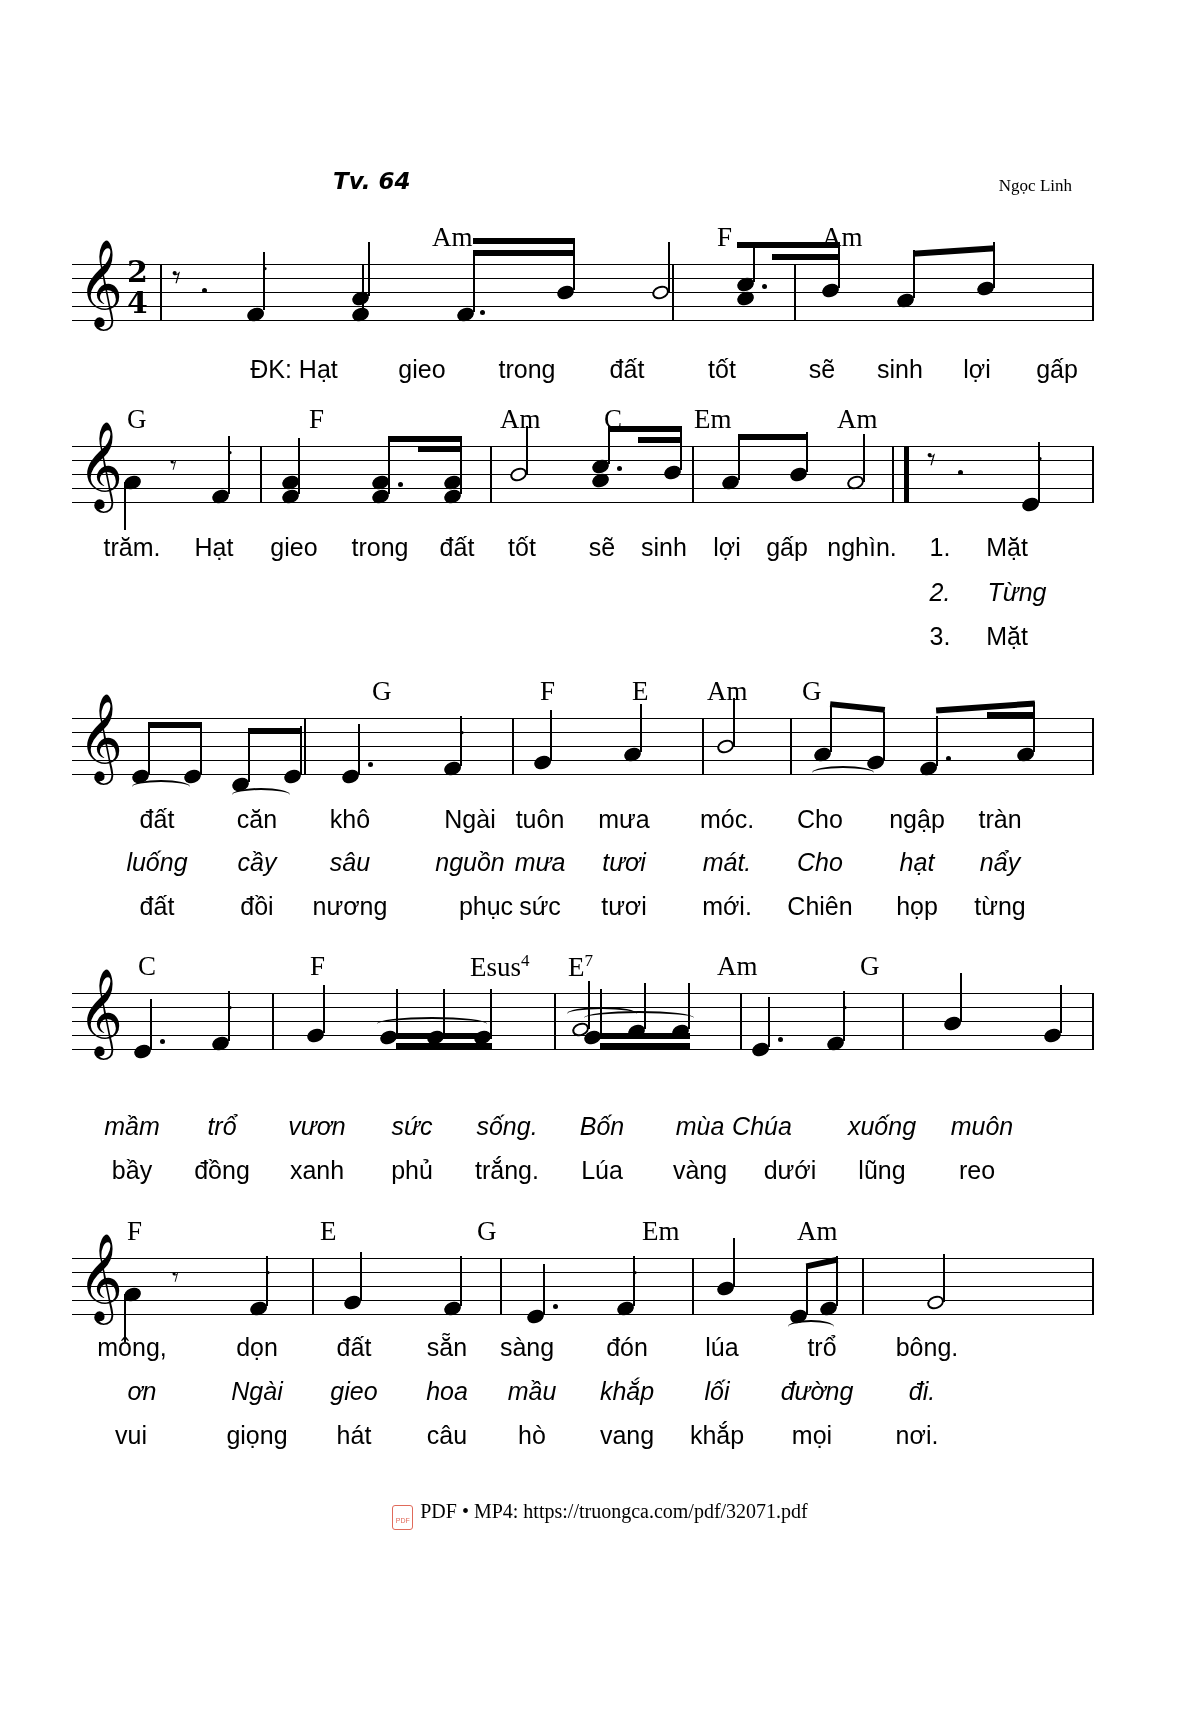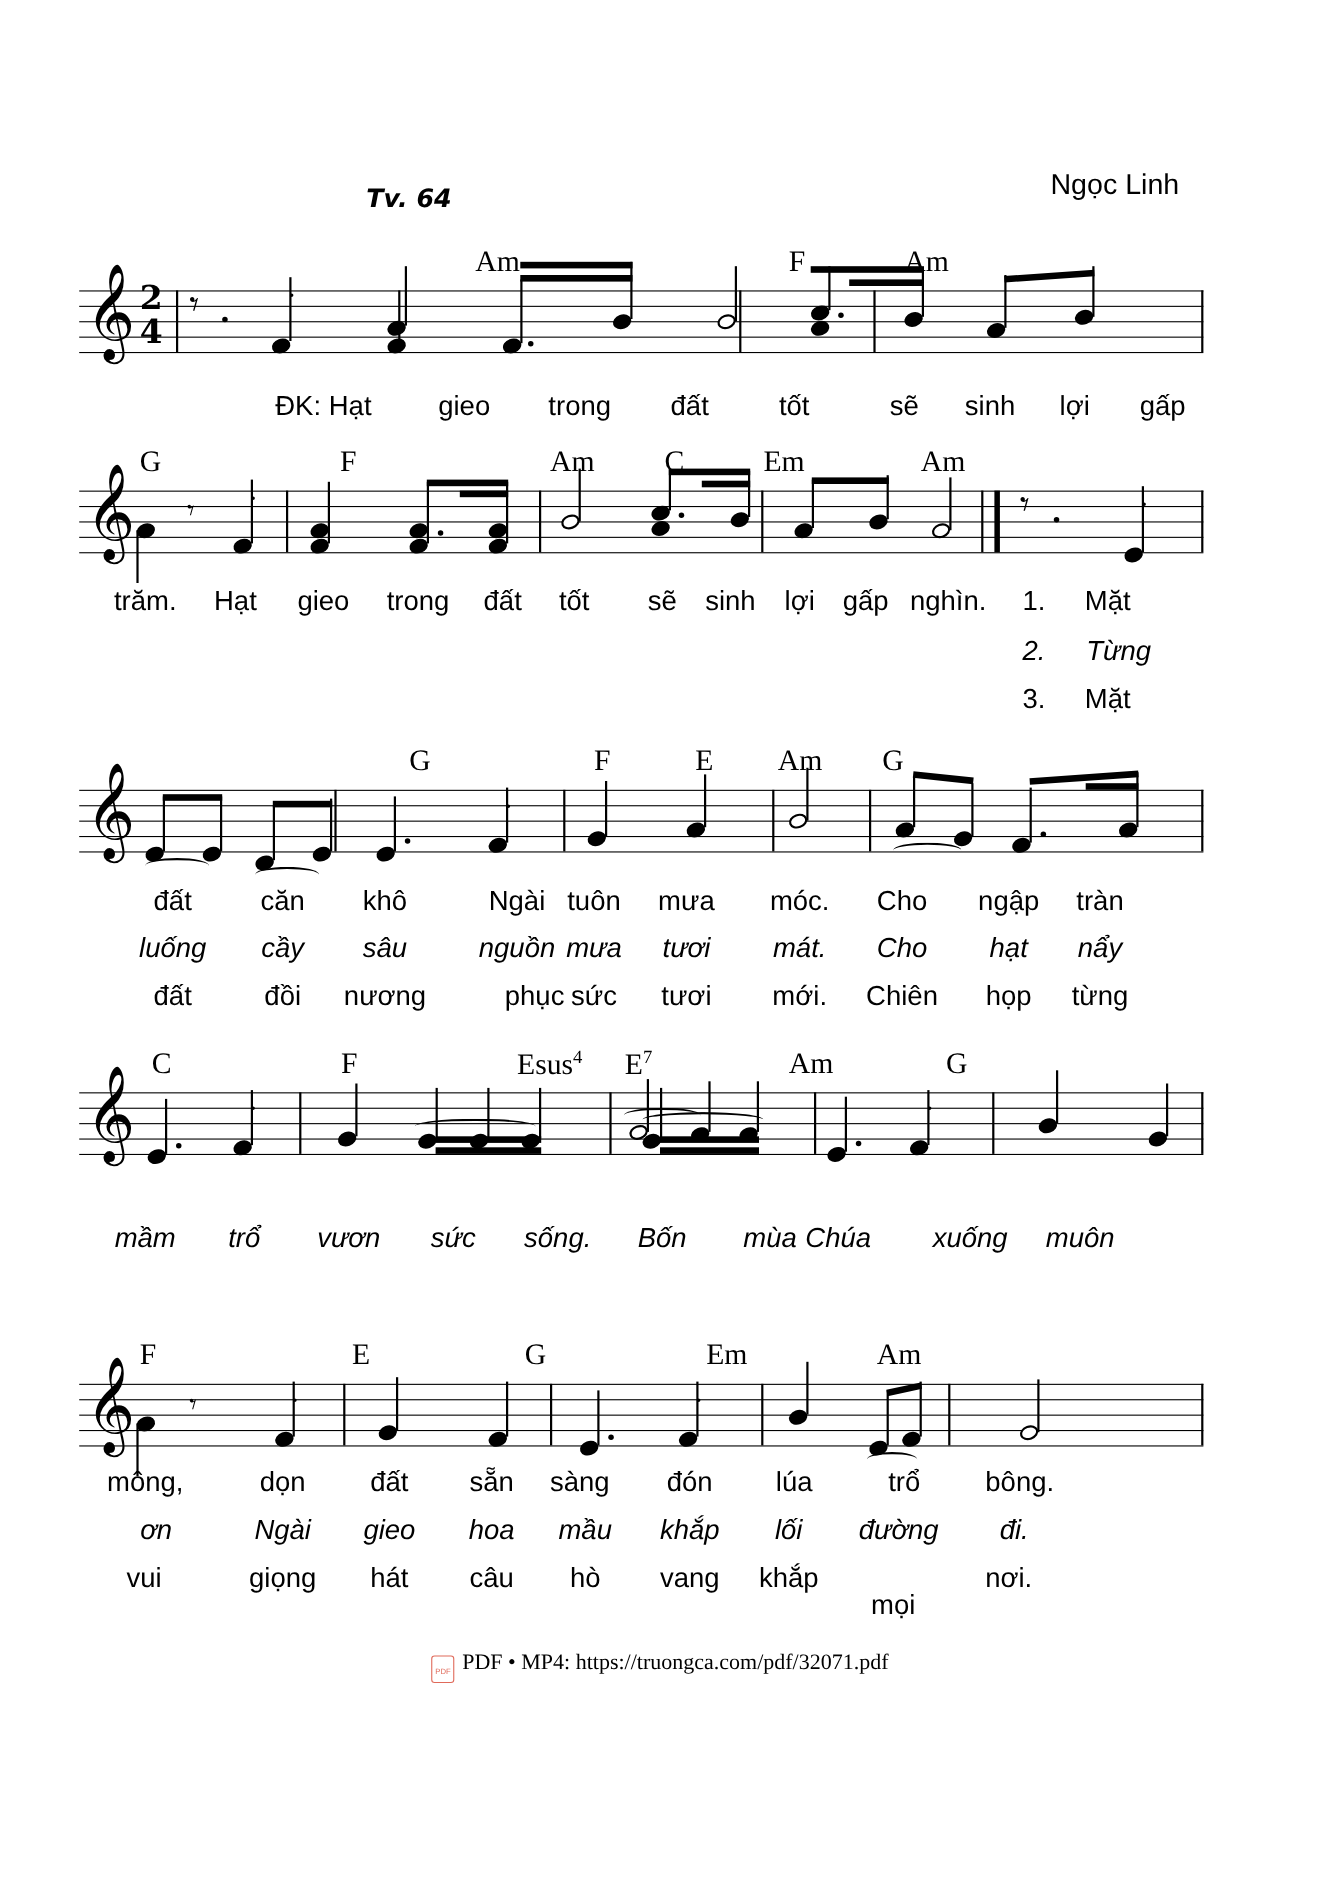--- a/index.html
+++ b/index.html
@@ -35,23 +35,23 @@
     left: 333px;
     top: 168px;
     font-family: "DejaVu Sans", sans-serif;
     font-weight: bold;
     font-style: italic;
     font-size: 23px;
   }
   .composer {
     position: absolute;
     right: 128px;
-    top: 152px;
-    font-family: Liberation Sans, sans-serif;
-    font-size: 26px;
+    top: 176px;
+    font-family: Liberation Serif, serif;
+    font-size: 17px;
   }
   
   .system {
     position: absolute;
     left: 72px;
     width: 1022px;
   }
   .staff {
     position: relative;
     height: 56px;
@@ -561,20 +561,32 @@
     <span class="lyric" style="left:150px;">trổ</span>
     <span class="lyric" style="left:245px;">vươn</span>
     <span class="lyric" style="left:340px;">sức</span>
     <span class="lyric" style="left:435px;">sống.</span>
     <span class="lyric" style="left:530px;">Bốn</span>
     <span class="lyric" style="left:628px;">mùa</span>
     <span class="lyric" style="left:690px;font-style:italic;">Chúa</span>
     <span class="lyric" style="left:810px;">xuống</span>
     <span class="lyric" style="left:910px;">muôn</span>
   </div>
+  <div class="lyric-row" style="top:1156px;">
+    <span class="lyric" style="left:60px;">bầy</span>
+    <span class="lyric" style="left:150px;">đồng</span>
+    <span class="lyric" style="left:245px;">xanh</span>
+    <span class="lyric" style="left:340px;">phủ</span>
+    <span class="lyric" style="left:435px;">trắng.</span>
+    <span class="lyric" style="left:530px;">Lúa</span>
+    <span class="lyric" style="left:628px;">vàng</span>
+    <span class="lyric" style="left:718px;">dưới</span>
+    <span class="lyric" style="left:810px;">lũng</span>
+    <span class="lyric" style="left:905px;">reo</span>
+  </div>
 
   <div class="system" style="top:1258px;">
     <div class="staff">
       <div class="line"></div>
       <div class="line"></div>
       <div class="line"></div>
       <div class="line"></div>
       <div class="line"></div>
 
       <div class="clef">𝄞</div>
@@ -647,21 +659,21 @@
     <span class="lyric" style="left:850px;">đi.</span>
   </div>
   <div class="lyric-row" style="top:1421px;">
     <span class="lyric" style="left:59px;">vui</span>
     <span class="lyric" style="left:185px;">giọng</span>
     <span class="lyric" style="left:282px;">hát</span>
     <span class="lyric" style="left:375px;">câu</span>
     <span class="lyric" style="left:460px;">hò</span>
     <span class="lyric" style="left:555px;">vang</span>
     <span class="lyric" style="left:645px;">khắp</span>
-    <span class="lyric" style="left:740px;margin-top:24px;">mọi</span>
+    <span class="lyric" style="left:740px;">mọi</span>
     <span class="lyric" style="left:845px;">nơi.</span>
   </div>
 
   <div class="footer">
     <span class="pdf-badge">PDF</span><span>PDF • MP4: https://truongca.com/pdf/32071.pdf</span>
   </div>
 
 </div>
 
 </body></html>

